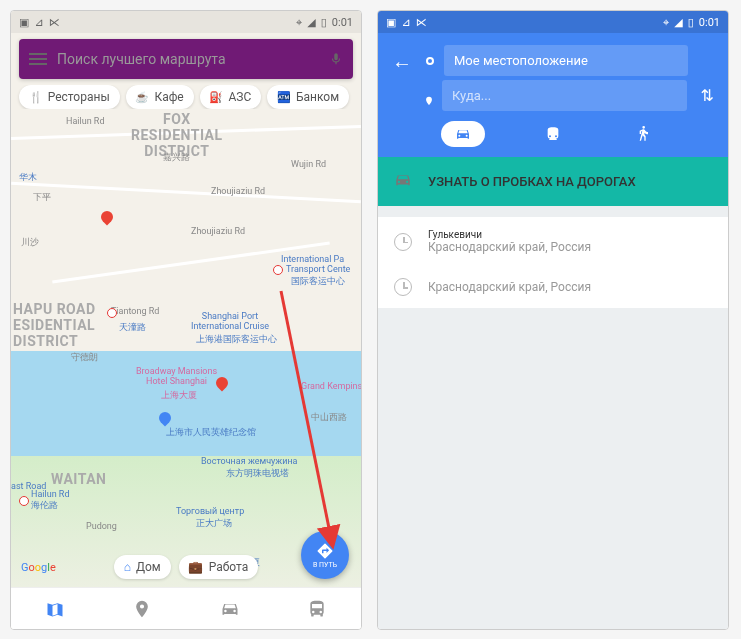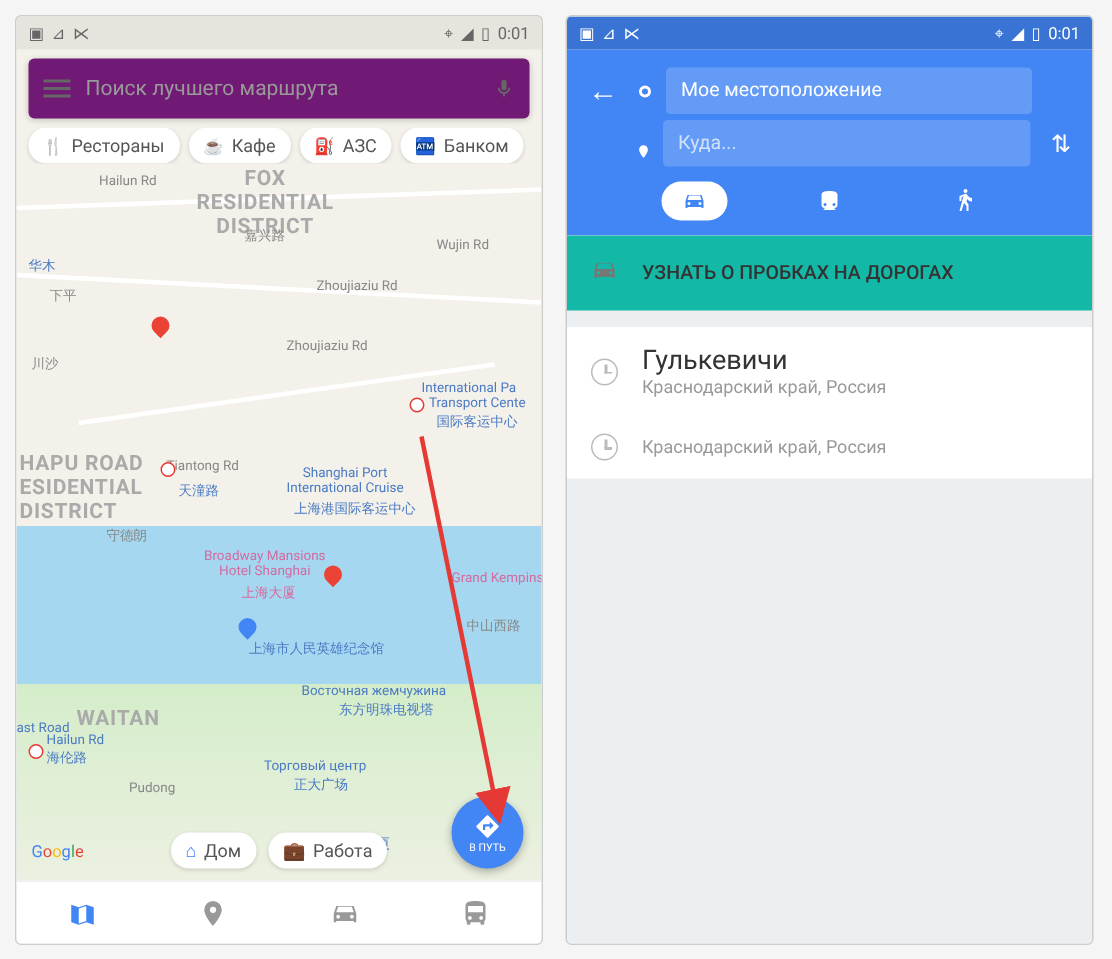--- a/index.html
+++ b/index.html
@@ -39,21 +39,21 @@
 .swap-icon{font-size:16px;padding:0 4px}
 .dot{width:8px;height:8px;border:2px solid #fff;border-radius:50%}
 .dot.filled{background:#fff;border:none;width:8px;height:8px}
 .mode-tabs{display:flex;justify-content:space-around;margin-top:10px;padding:0 30px}
 .mode-tab{width:44px;height:26px;border-radius:14px;display:flex;align-items:center;justify-content:center;color:#fff}
 .mode-tab.active{background:#fff;color:#4285f4}
 .traffic-card{background:#14b8a6;padding:14px 16px;display:flex;align-items:center;gap:16px;font-size:13px;font-weight:500;color:#333;border-bottom:1px solid #eee}
 .history-list{background:#fff;margin-top:10px}
 .history-item{padding:12px 16px;display:flex;align-items:center;gap:16px}
 .history-text{display:flex;flex-direction:column}
-.history-title{font-size:18px;color:#333}
+.history-title{font-size:10px;color:#333}
 .history-sub{font-size:12px;color:#999}
 .more-btn{padding:14px 50px;font-size:12px;color:#666;letter-spacing:0.5px}
 .clock-icon{width:18px;height:18px;border:1.5px solid #bbb;border-radius:50%;position:relative}
 .clock-icon::after{content:'';position:absolute;top:3px;left:8px;width:1.5px;height:6px;background:#bbb}
 .clock-icon::before{content:'';position:absolute;top:8px;left:8px;width:5px;height:1.5px;background:#bbb}
 .body2{flex:1;background:#eceff1}
 .car-icon-sm{font-size:14px;color:#777}
 .pin-red{position:absolute;width:12px;height:12px;background:#ea4335;border-radius:50% 50% 50% 0;transform:rotate(-45deg)}
 .metro{position:absolute;width:10px;height:10px;border:1.5px solid #e53935;border-radius:50%;background:#fff}
 </style>

